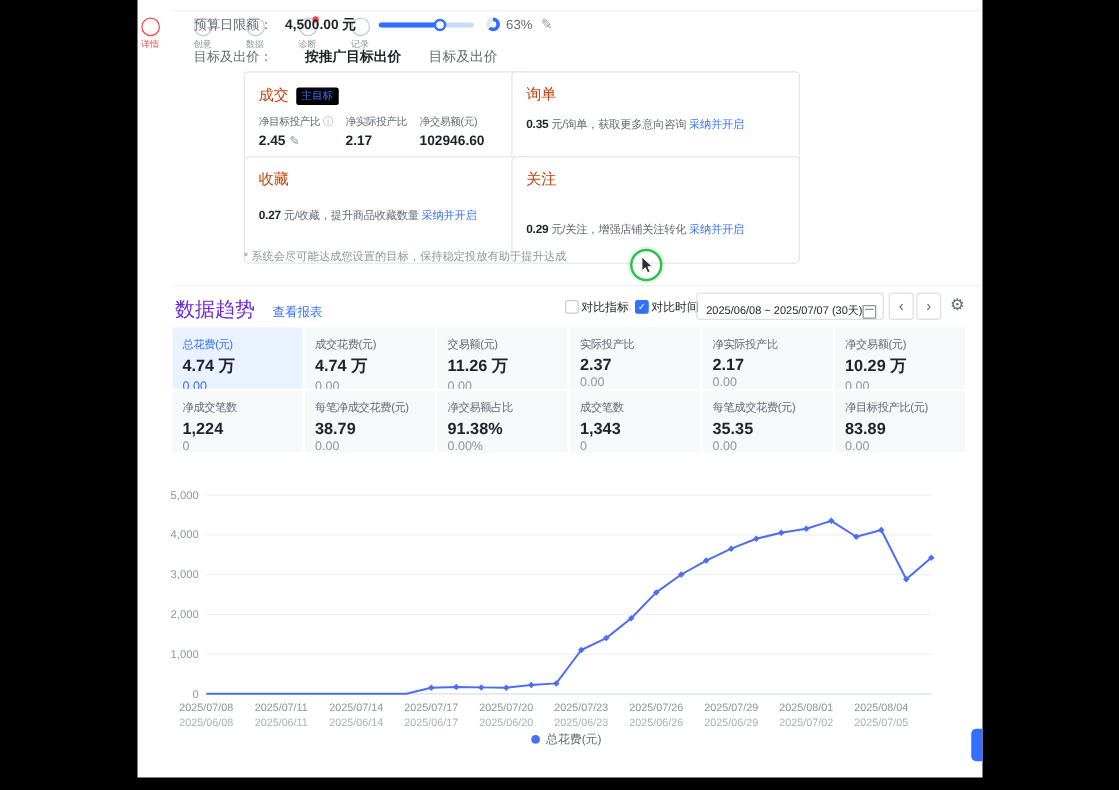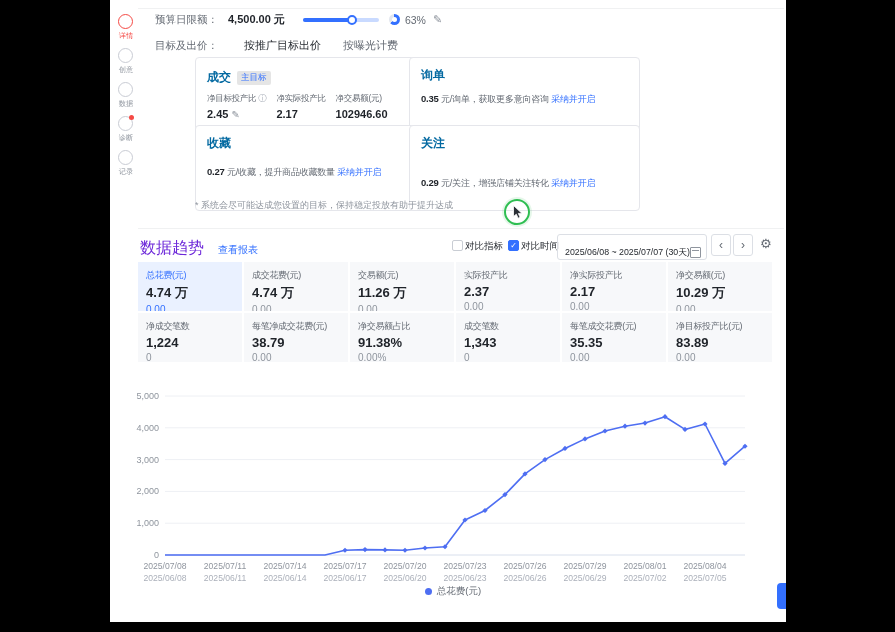--- a/index.html
+++ b/index.html
@@ -3,58 +3,58 @@
 <meta charset="utf-8">
 <style>
   html,body{margin:0;padding:0}
   body{background:#000;font-family:"Liberation Sans","DejaVu Sans",sans-serif}
   .stage{position:relative;width:895px;height:632px;background:#000;overflow:hidden}
   .page{position:absolute;left:110px;top:0;width:676px;height:622px;background:#fff;overflow:hidden;color:#1f2329}
   .abs{position:absolute}
   .hline{height:1px;background:#f0f1f2}
   .row{display:flex;align-items:center}
   
-  .anchor-nav{position:absolute;left:2px;top:14px;width:27px;display:flex;flex-direction:column;gap:7px}
+  .anchor-nav{position:absolute;left:2px;top:14px;width:27px;display:flex;flex-direction:row;gap:26px}
   .nav-item{display:flex;flex-direction:column;align-items:center;cursor:pointer}
   .nav-ic{position:relative;width:13px;height:13px;border:1px solid #c9ccd4;border-radius:50%;background:#fff}
   .nav-item.active .nav-ic{border-color:#f54a45}
   .nav-lb{font-size:8px;color:#8f959e;margin-top:1px;white-space:nowrap;transform:scale(.9)}
   .nav-item.active .nav-lb{color:#f54a45}
   .nav-badge{position:absolute;right:-2px;top:-2px;width:5px;height:5px;border-radius:50%;background:#f54a45}
   
   .lbl{font-size:10.5px;color:#646a73;white-space:nowrap}
   .bold-val{font-size:11px;font-weight:bold;color:#1f2329}
   .slider{position:relative;width:76px;height:4px;border-radius:2px;background:#c9daff;cursor:pointer}
   .slider-fill{position:absolute;left:0;top:0;height:4px;width:65%;border-radius:2px;background:#3370ff}
   .slider-handle{position:absolute;left:calc(65% - 5px);top:-3px;width:10px;height:10px;border-radius:50%;background:#fff;border:2px solid #3370ff;box-sizing:border-box}
   .donut{width:11px;height:11px;border-radius:50%;background:conic-gradient(#3370ff 0 63%,#e2e6ee 63% 100%);position:relative;flex:none}
   .donut::after{content:"";position:absolute;left:3px;top:3px;width:5px;height:5px;border-radius:50%;background:#fff}
   .pencil{font-size:11px;color:#8f959e;cursor:pointer}
   .tab{font-size:11px;color:#646a73;cursor:pointer;white-space:nowrap}
-  .tab.active{color:#1f2329;font-weight:normal}
+  .tab.active{color:#1f2329;font-weight:bold}
   
   .gcard{border:1px solid #e5e6eb;border-radius:4px;padding:9px 11px;background:#fff;overflow:hidden}
-  .gtitle{font-size:12px;font-weight:bold;color:#0369a1}
-  .gbadge{display:inline-block;margin-left:6px;padding:1px 4px;font-size:8.5px;color:#3370ff;background:#e5e5e5;border-radius:2px;vertical-align:1px}
+  .gtitle{font-size:12px;font-weight:normal;color:#c2410c}
+  .gbadge{display:inline-block;margin-left:6px;padding:1px 4px;font-size:8.5px;color:#3370ff;background:#000000;border-radius:2px;vertical-align:1px}
   .gmetrics{display:flex;gap:10px;margin-top:7px}
   .gmetrics>div{flex:none}
   .gm-label{font-size:8.5px;color:#646a73;white-space:nowrap;letter-spacing:-0.3px}
   .gm-value{font-size:11px;font-weight:bold;color:#1f2329;margin-top:3px;white-space:nowrap}
   .info-i{color:#a8aeb8;font-size:8.5px;margin-left:2px;cursor:pointer}
   .gdesc{font-size:9px;color:#646a73;white-space:nowrap;letter-spacing:-0.2px}
   .gdesc b{color:#1f2329;font-size:9.5px}
   .link{color:#3370ff;cursor:pointer;text-decoration:none}
   .note{font-size:9px;color:#8f959e;white-space:nowrap}
   
   .sec-title{font-size:16px;font-weight:normal;color:#6d28d9}
   .report-link{font-size:10px;color:#3370ff;margin-left:14px;cursor:pointer;text-decoration:none}
   .chk{display:flex;align-items:flex-start;gap:2px;font-size:9.5px;color:#1f2329;cursor:pointer;white-space:nowrap}
   .box{width:11px;height:11px;border:1px solid #c9cdd4;border-radius:2px;background:#fff;display:flex;align-items:center;justify-content:center;font-size:8px;color:#fff;flex:none;box-sizing:border-box}
   .box.checked{background:#3370ff;border-color:#3370ff}
-  .datebox{display:flex;align-items:flex-start;justify-content:space-between;width:150px;height:22px;border:1px solid #dcdfe5;border-radius:3px;padding:12px 7px;font-size:8.8px;color:#1f2329;cursor:pointer;box-sizing:border-box;white-space:nowrap}
+  .datebox{display:flex;align-items:flex-end;justify-content:space-between;width:150px;height:22px;border:1px solid #dcdfe5;border-radius:3px;padding:0 7px;font-size:8.8px;color:#1f2329;cursor:pointer;box-sizing:border-box;white-space:nowrap}
   .cal{position:relative;width:9px;height:9px;border:1px solid #8f959e;border-radius:1px;flex:none}
   .cal::before{content:"";position:absolute;left:1px;right:1px;top:2px;height:1px;background:#8f959e}
   .navbtn{width:20px;height:22px;border:1px solid #dcdfe5;border-radius:3px;background:#fff;color:#646a73;font-size:12px;line-height:1;cursor:pointer;padding:0;font-family:inherit}
   .gear{font-size:13px;color:#646a73;cursor:pointer}
   
   .mgrid{display:grid;grid-template-columns:repeat(6,1fr);gap:2px;width:634px}
   .mcell{background:#f7f8fa;padding:7px 8px;height:49px;cursor:pointer;box-sizing:border-box;overflow:hidden}
   .mcell .ml{font-size:9px;color:#646a73;white-space:nowrap;letter-spacing:-0.3px}
   .mcell .mv{font-size:13px;font-weight:bold;color:#1f2329;margin-top:2px;white-space:nowrap}
   .mcell .ms{font-size:10px;color:#8f959e;margin-top:2px}
@@ -109,21 +109,21 @@
         <div class="slider-handle"></div>
       </div>
       <span class="donut"></span>
       <span class="lbl" style="margin-left:-5px">63%</span>
       <span class="pencil" style="margin-left:-3px">✎</span>
     </div>
 
     <div class="abs row" style="left:45px;top:38px">
       <span class="lbl">目标及出价：</span>
       <span class="tab active" style="margin-left:26px">按推广目标出价</span>
-      <span class="tab" style="margin-left:22px">按曝光计费</span>
+      <span class="tab" style="margin-left:22px">目标及出价</span>
     </div>
 
     <div class="gcard abs" style="left:85px;top:57px;width:206px;height:62px">
       <div>
         <span class="gtitle">成交</span><span class="gbadge">主目标</span>
       </div>
       <div class="gmetrics">
         <div>
           <div class="gm-label"><span>净目标投产比</span><span class="info-i">ⓘ</span></div>
           <div class="gm-value"><span>2.45</span><span class="pencil" style="font-size:10px;margin-left:3px">✎</span></div>

